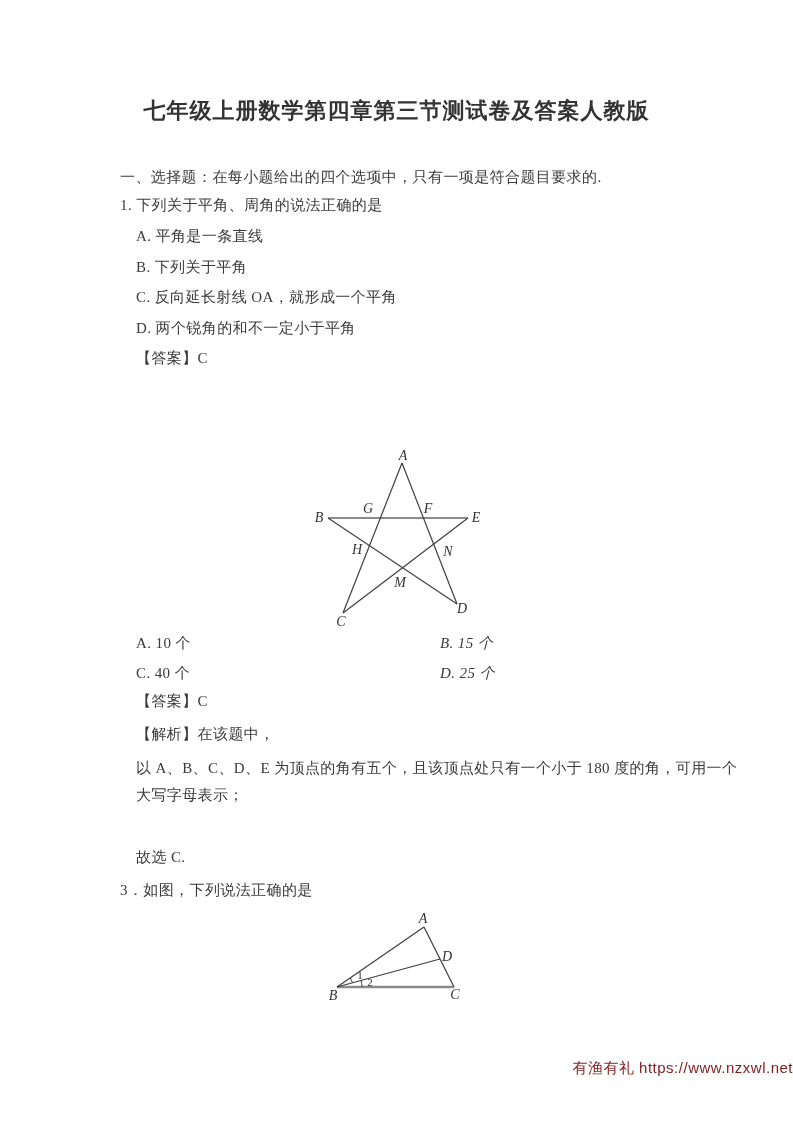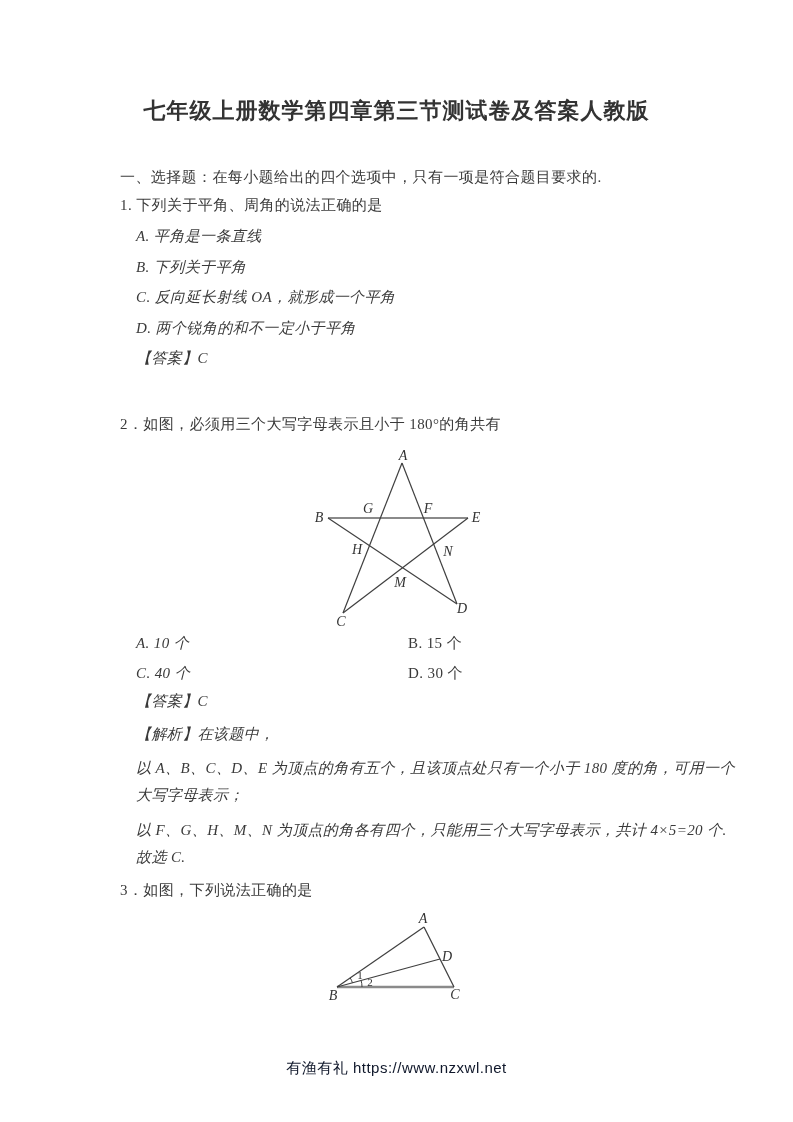--- a/index.html
+++ b/index.html
@@ -16,56 +16,55 @@
   .doc-title {
     top: 96px; left: 0; width: 793px;
     text-align: center;
     font-size: 22px;
     font-weight: 700;
     letter-spacing: 1px;
     color: #333333;
   }
   .body-line { font-size: 15px; letter-spacing: 0.4px; }
   .indent-0 { left: 120px; }
-  .indent-1 { left: 136px; font-style: italic; }
-  .col-2 { left: 408px; }
+  .indent-1 { left: 136px; }
+  .col-2 { left: 440px; font-style: italic; }
   .diagram { position: absolute; }
   .diagram text {
     font-family: "Liberation Serif", "DejaVu Serif", serif;
     font-style: italic;
     font-size: 14px;
     fill: #333333;
   }
   .diagram text.small { font-size: 11px; font-style: normal; }
   .footer-line {
     top: 1059px; left: 0; width: 793px;
-    text-align: center;
+    text-align: right;
     font-family: "Liberation Sans", "DejaVu Sans", sans-serif;
     font-size: 15px;
     letter-spacing: 0.5px;
-    color: #0f172a;
+    color: #7f1d1d;
   }
 </style>
 </head>
 <body>
 
 <div class="page">
 
   <div class="abs doc-title">七年级上册数学第四章第三节测试卷及答案人教版</div>
 
   <div class="abs body-line indent-0" style="top:168px">一、选择题：在每小题给出的四个选项中，只有一项是符合题目要求的.</div>
 
   <div class="abs body-line indent-0" style="top:196px">1. 下列关于平角、周角的说法正确的是</div>
   <div class="abs body-line indent-1" style="top:227px">A. 平角是一条直线</div>
   <div class="abs body-line indent-1" style="top:258px">B. 下列关于平角</div>
   <div class="abs body-line indent-1" style="top:319px">D. 两个锐角的和不一定小于平角</div>
   <div class="abs body-line indent-1" style="top:288px">C. 反向延长射线 OA，就形成一个平角</div>
   <div class="abs body-line indent-1" style="top:349px">【答案】C</div>
 
-  <div class="abs body-line indent-0" style="top:415px">2．如图，必须用三个大写字母表示且小于 180°的角共有</div>
 
   <svg class="diagram" style="left:303px; top:446px" width="190" height="185" viewBox="0 0 190 185">
 
     <line x1="25" y1="72" x2="165" y2="72" stroke-width="2" stroke="#8a8a8a"></line>
     <line x1="99" y1="17" x2="40" y2="167" stroke-width="1.2" stroke="#3f3f3f"></line>
     <line x1="99" y1="17" x2="154" y2="158" stroke-width="1.2" stroke="#3f3f3f"></line>
     <line x1="25" y1="72" x2="154" y2="158" stroke-width="1.2" stroke="#3f3f3f"></line>
     <line x1="40" y1="167" x2="165" y2="72" stroke-width="1.2" stroke="#3f3f3f"></line>
 
     <text x="100" y="14" text-anchor="middle">A</text>
@@ -76,27 +75,26 @@
     <text x="54" y="108" text-anchor="middle">H</text>
     <text x="145" y="110" text-anchor="middle">N</text>
     <text x="97" y="141" text-anchor="middle">M</text>
     <text x="38" y="180" text-anchor="middle">C</text>
     <text x="159" y="167" text-anchor="middle">D</text>
   </svg>
 
   <div class="abs body-line indent-1" style="top:634px">A. 10 个</div>
   <div class="abs body-line col-2" style="top:634px">B. 15 个</div>
   <div class="abs body-line indent-1" style="top:664px">C. 40 个</div>
-  <div class="abs body-line col-2" style="top:664px">D. 30 个</div>
+  <div class="abs body-line col-2" style="top:664px">D. 25 个</div>
   <div class="abs body-line indent-1" style="top:692px">【答案】C</div>
 
   <div class="abs body-line indent-1" style="top:725px">【解析】在该题中，</div>
   <div class="abs body-line indent-1" style="top:759px">以 A、B、C、D、E 为顶点的角有五个，且该顶点处只有一个小于 180 度的角，可用一个</div>
   <div class="abs body-line indent-1" style="top:786px">大写字母表示；</div>
-  <div class="abs body-line indent-1" style="top:821px">以 F、G、H、M、N 为顶点的角各有四个，只能用三个大写字母表示，共计 4×5=20 个.</div>
   <div class="abs body-line indent-1" style="top:848px">故选 C.</div>
 
   <div class="abs body-line indent-0" style="top:881px">3．如图，下列说法正确的是</div>
 
   <svg class="diagram" style="left:313px; top:908px" width="160" height="95" viewBox="0 0 160 95">
     <line x1="24" y1="79" x2="141" y2="79" stroke-width="2.4" stroke="#8a8a8a"></line>
     <line x1="24" y1="79" x2="111" y2="19" stroke-width="1.2" stroke="#3f3f3f"></line>
     <line x1="111" y1="19" x2="141" y2="79" stroke-width="1.2" stroke="#3f3f3f"></line>
     <line x1="24" y1="79" x2="127" y2="51" stroke-width="1.2" stroke="#3f3f3f"></line>
 

